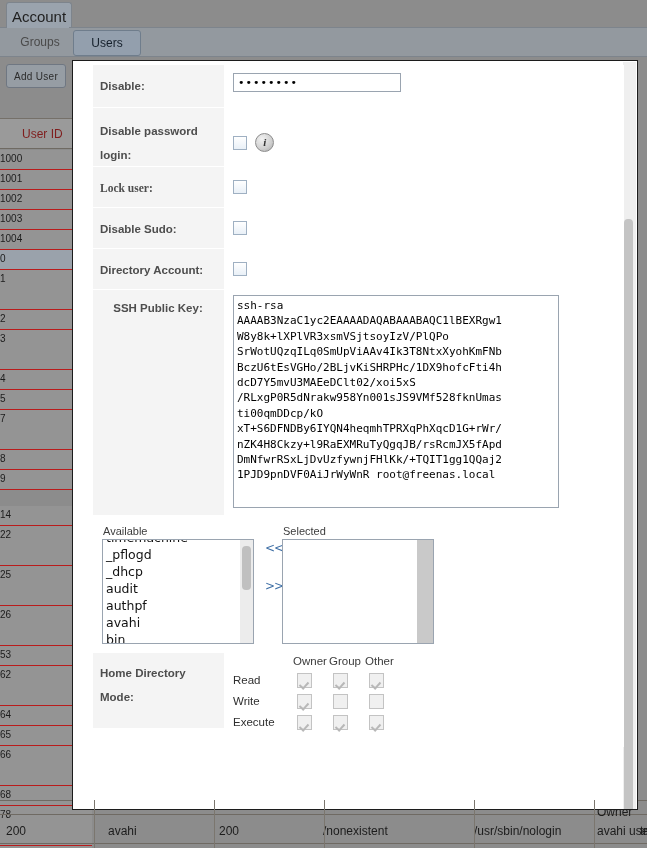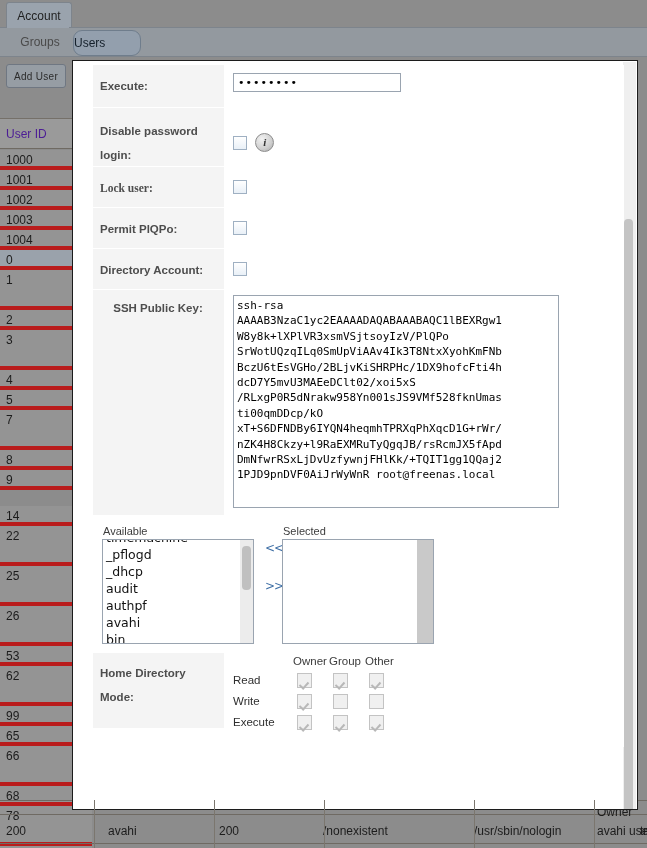--- a/index.html
+++ b/index.html
@@ -11,58 +11,58 @@
     color:#222;
     position:relative;
   }
   
   #topnav{position:absolute;left:0;top:0;width:647px;height:58px;background:#8c8c8c;}
   #acct-tab{
     position:absolute;left:6px;top:2px;width:64px;height:26px;
     background:#9aa3ad;border:1px solid #7d848c;border-bottom:none;
     border-radius:3px 3px 0 0;
     display:flex;align-items:center;justify-content:center;
-    font-size:12px;color:#1f1f1f;
+    font-size:15px;color:#1f1f1f;
   }
   #acct-underline{position:absolute;left:0;top:27px;width:647px;height:1px;background:#7d848c;}
   #acct-tab-cover{position:absolute;left:7px;top:26px;width:62px;height:3px;background:#9aa3ad;}
   #subnav{position:absolute;left:0;top:28px;width:647px;height:29px;background:#93999f;}
   #groups-tab{
     position:absolute;left:10px;top:31px;width:60px;height:22px;
     display:flex;align-items:center;justify-content:center;
     font-size:12px;color:#4a4a4a;
   }
   #users-tab{
     position:absolute;left:73px;top:30px;width:66px;height:24px;
-    background:#939fad;border:1px solid #6f7d8c;border-radius:9px;
-    display:flex;align-items:center;
+    background:#939fad;border:1px solid #6f7d8c;border-radius:3px;
+    display:flex;align-items:center;justify-content:center;
     font-size:12px;color:#15202b;
   }
   #subnav-underline{position:absolute;left:0;top:56px;width:647px;height:1px;background:#7d848c;}
 
   
   #sidebar{position:absolute;left:0;top:58px;width:94px;height:790px;background:#8c8c8c;}
   #add-user-btn{
     position:absolute;left:6px;top:6px;width:58px;height:22px;
     background:#969da4;border:1px solid #6f7782;border-radius:3px;
     display:flex;align-items:center;justify-content:center;
     font-size:10px;letter-spacing:.3px;color:#2c2c2c;
   }
   #uid-header{
     position:absolute;left:0;top:60px;width:92px;height:31px;
     background:#9a9a9a;border-top:1px solid #757069;border-bottom:1px solid #6f6a63;
-    display:flex;align-items:center;padding-left:6px;box-sizing:border-box;
-    font-size:12px;color:#4c1d95;
+    display:flex;align-items:center;padding-left:22px;box-sizing:border-box;
+    font-size:12px;color:#7f1d1d;
   }
   #uid-list{position:absolute;left:0;top:92px;width:92px;}
   .uid-row{
-    box-sizing:border-box;width:92px;padding-left:6px;
-    border-bottom:4px solid #b91c1c;
+    box-sizing:border-box;width:92px;
+    border-bottom:1px solid #b91c1c;
     display:flex;align-items:flex-start;padding-top:3px;
-    font-size:12px;color:#1c1c1c;background:#949494;
+    font-size:10px;color:#1c1c1c;background:#949494;
   }
   .uid-row.sel{background:#9aa2ab;}
 
   
   #bg-table{position:absolute;left:0;top:800px;width:647px;height:48px;}
   .bg-sep{position:absolute;left:0;width:647px;height:1px;background:#6f6a63;}
   .bg-cell{position:absolute;font-size:12px;color:#1c1c1c;white-space:nowrap;}
   .bg-vrule{position:absolute;top:800px;width:1px;height:48px;background:#7b766e;}
 
   
@@ -223,21 +223,21 @@
       <div class="uid-row" style="height: 40px;">
         <span>26</span>
       </div>
       <div class="uid-row" style="height: 20px;">
         <span>53</span>
       </div>
       <div class="uid-row" style="height: 40px;">
         <span>62</span>
       </div>
       <div class="uid-row" style="height: 20px;">
-        <span>99</span>
+        <span>64</span>
       </div>
       <div class="uid-row" style="height: 20px;">
         <span>65</span>
       </div>
       <div class="uid-row" style="height: 40px;">
         <span>66</span>
       </div>
       <div class="uid-row" style="height: 20px;">
         <span>68</span>
       </div>
@@ -267,21 +267,21 @@
   </div>
 
 <div id="dialog">
   <div id="dlg-scrollbar">
     <div id="dlg-thumb"></div>
   </div>
 
   <div id="form">
 
     <div class="row">
-      <div class="lbl">Execute:</div>
+      <div class="lbl">Disable:</div>
       <div class="fld">
         <input class="txt" type="text" readonly="" value="••••••••" style="">
       </div>
     </div>
 
 
     <div class="row">
       <div class="lbl" style="height:58px;padding-top:11px;">Disable password login:</div>
       <div class="fld" style="padding-top:25px;">
         <span class="cb"></span>
@@ -290,21 +290,21 @@
     </div>
 
     <div class="row">
       <div class="lbl" style="height:40px;font-family:Liberation Serif, serif;">Lock user:</div>
       <div class="fld" style="padding-top:12px;">
         <span class="cb"></span>
       </div>
     </div>
 
     <div class="row">
-      <div class="lbl" style="height:40px;">Permit PlQPo:</div>
+      <div class="lbl" style="height:40px;">Disable Sudo:</div>
       <div class="fld" style="padding-top:12px;">
         <span class="cb"></span>
       </div>
     </div>
 
     <div class="row">
       <div class="lbl" style="height:40px;">Directory Account:</div>
       <div class="fld" style="padding-top:12px;">
         <span class="cb"></span>
       </div>

